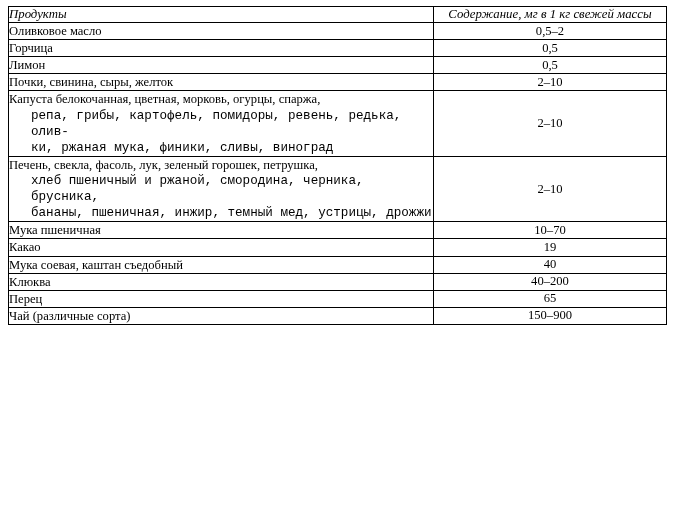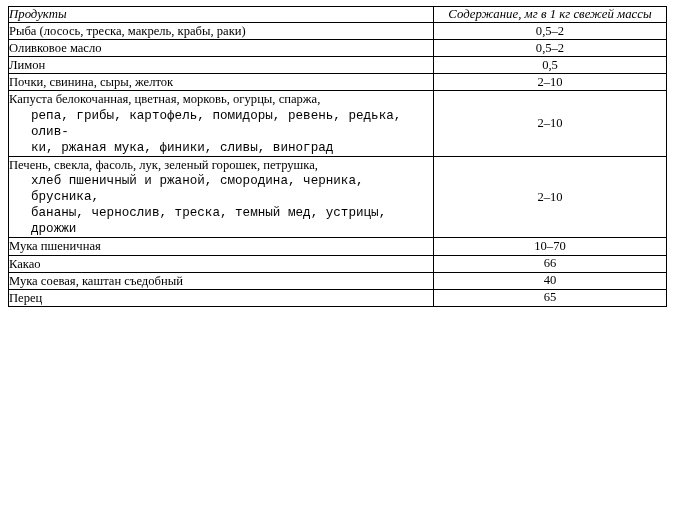--- a/index.html
+++ b/index.html
@@ -79,29 +79,29 @@
   <table class="data-table">
     <thead>
       <tr>
         <th class="col-product">Продукты</th>
         <th class="col-value">Содержание, мг в 1 кг свежей массы</th>
       </tr>
     </thead>
     <tbody id="table-body">
         <tr>
           <td class="cell-product">
-            <span class="wrapline">Рыба (лосось, треска, макрель, крабы, раки)</span>
+            <span class="wrapline">Оливковое масло</span>
           </td>
           <td class="cell-value">0,5–2</td>
         </tr>
         <tr>
           <td class="cell-product">
-            <span class="wrapline">Оливковое масло</span>
+            <span class="wrapline">Горчица</span>
           </td>
-          <td class="cell-value">0,5–2</td>
+          <td class="cell-value">0,5</td>
         </tr>
         <tr>
           <td class="cell-product">
             <span class="wrapline">Лимон</span>
           </td>
           <td class="cell-value">0,5</td>
         </tr>
         <tr>
           <td class="cell-product">
             <span class="wrapline">Почки, свинина, сыры, желток</span>
@@ -113,43 +113,55 @@
             <span class="wrapline">Капуста белокочанная, цветная, морковь, огурцы, спаржа,</span>
             <span class="indent">репа, грибы, картофель, помидоры, ревень, редька, олив-</span>
             <span class="indent">ки, ржаная мука, финики, сливы, виноград</span>
           </td>
           <td class="cell-value">2–10</td>
         </tr>
         <tr class="row-tall">
           <td class="cell-product">
             <span class="wrapline">Печень, свекла, фасоль, лук, зеленый горошек, петрушка,</span>
             <span class="indent">хлеб пшеничный и ржаной, смородина, черника, брусника,</span>
-            <span class="indent">бананы, чернослив, треска, темный мед, устрицы, дрожжи</span>
+            <span class="indent">бананы, пшеничная, инжир, темный мед, устрицы, дрожжи</span>
           </td>
           <td class="cell-value">2–10</td>
         </tr>
         <tr>
           <td class="cell-product">
             <span class="wrapline">Мука пшеничная</span>
           </td>
           <td class="cell-value">10–70</td>
         </tr>
         <tr>
           <td class="cell-product">
             <span class="wrapline">Какао</span>
           </td>
-          <td class="cell-value">66</td>
+          <td class="cell-value">19</td>
         </tr>
         <tr>
           <td class="cell-product">
             <span class="wrapline">Мука соевая, каштан съедобный</span>
           </td>
           <td class="cell-value">40</td>
         </tr>
         <tr>
           <td class="cell-product">
+            <span class="wrapline">Клюква</span>
+          </td>
+          <td class="cell-value">40–200</td>
+        </tr>
+        <tr>
+          <td class="cell-product">
             <span class="wrapline">Перец</span>
           </td>
           <td class="cell-value">65</td>
+        </tr>
+        <tr>
+          <td class="cell-product">
+            <span class="wrapline">Чай (различные сорта)</span>
+          </td>
+          <td class="cell-value">150–900</td>
         </tr>
       </tbody>
   </table>
 </div>
 
 </body></html>

